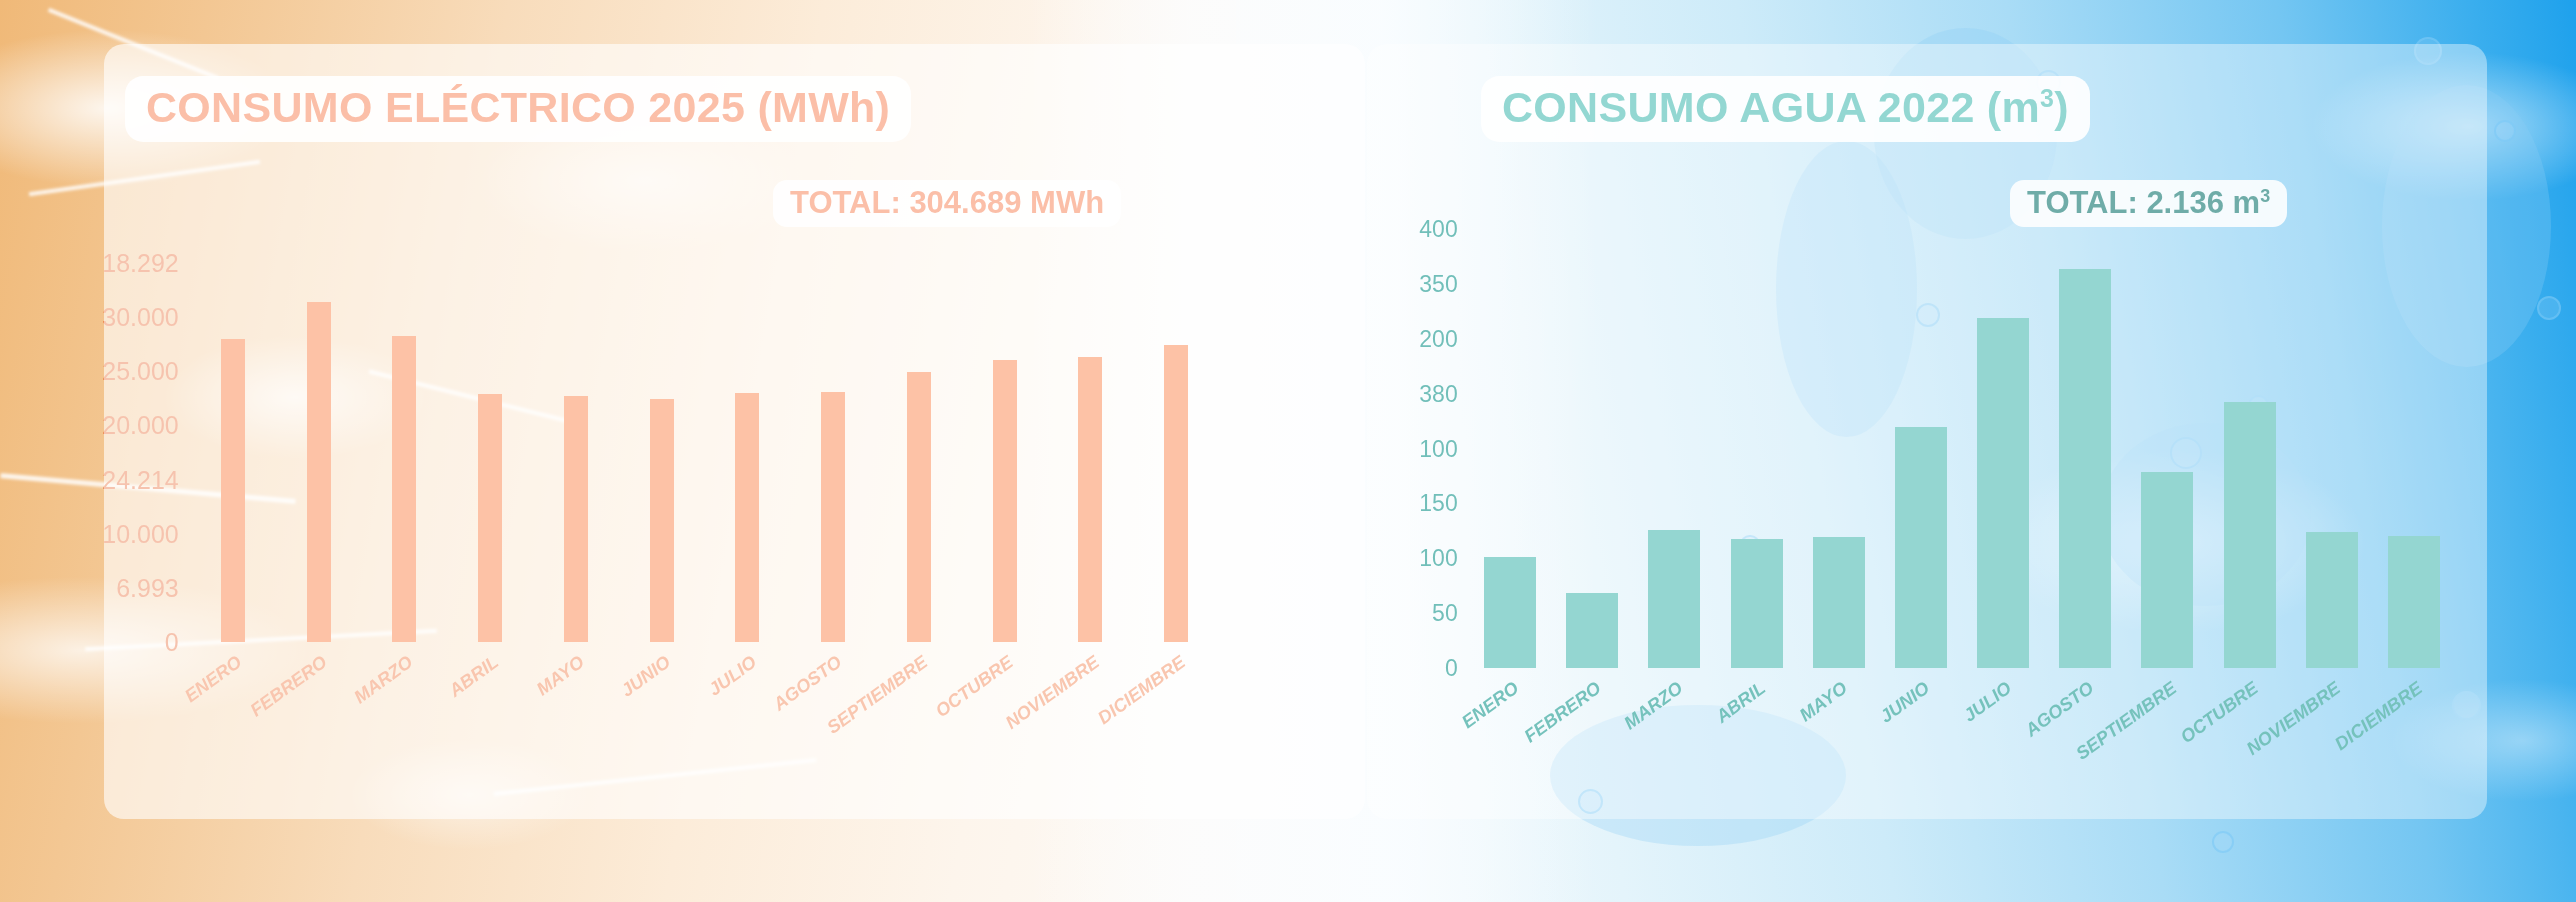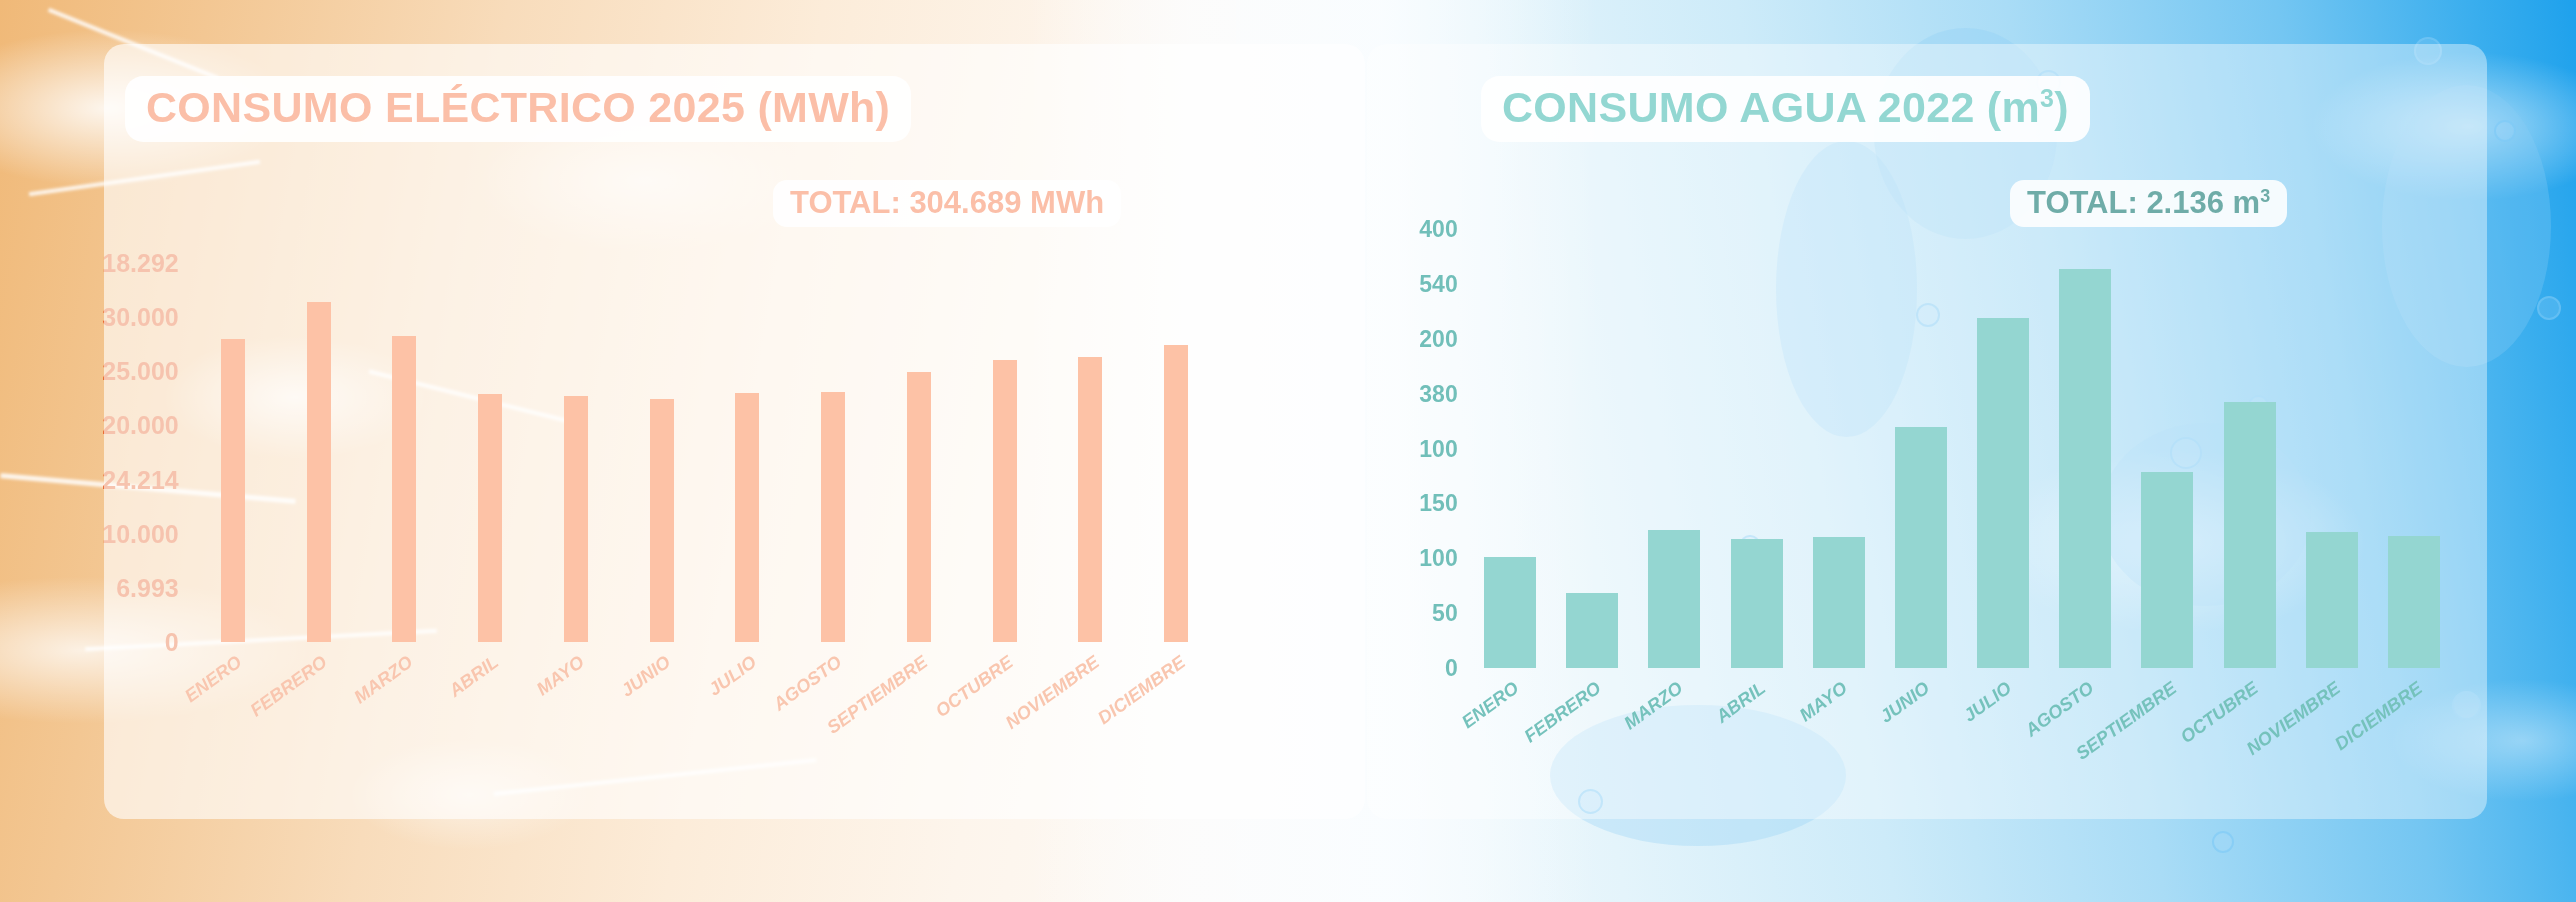--- a/index.html
+++ b/index.html
@@ -155,21 +155,21 @@
     bottom: -2.1px;
     height: 2.1px;
     background: #b9bcbe;
   }
   #plot-water .axis-line { background: #a7a9ab; height: 2.8px; }
 
   .ytick {
     position: absolute;
     right: calc(100% + 11.3px);
     transform: translateY(-50%);
-    font-weight: 700;
+    font-weight: 400;
     white-space: nowrap;
     text-align: right;
   }
   #plot-electric .ytick { font-size: 25px; color: #E8622B; }
   #plot-water .ytick    { font-size: 23px; color: #13948B; }
 
   .bars {
     position: absolute;
     inset: 0;
     display: flex;
@@ -325,21 +325,21 @@
 
 <div class="panel" id="panel-water"></div>
 
 <div class="title-pill" id="title-water"><span>CONSUMO AGUA 2022 (m</span><span class="sup">3</span><span>)</span></div>
 <div class="total-pill" id="total-water"><span>TOTAL: 2.136 m</span><span class="sup">3</span></div>
 
 <div class="plot" id="plot-water">
   <div class="axis-line"></div>
 
   <div class="ytick" style="top:0%">400</div>
-  <div class="ytick" style="top:12.5%">540</div>
+  <div class="ytick" style="top:12.5%">350</div>
   <div class="ytick" style="top:25%">200</div>
   <div class="ytick" style="top:37.5%">380</div>
   <div class="ytick" style="top:50%">100</div>
   <div class="ytick" style="top:62.5%">150</div>
   <div class="ytick" style="top:75%">100</div>
   <div class="ytick" style="top:87.5%">50</div>
   <div class="ytick" style="top:100%">0</div>
 
   <div class="bars" id="water-bars">
       <div class="barslot">

